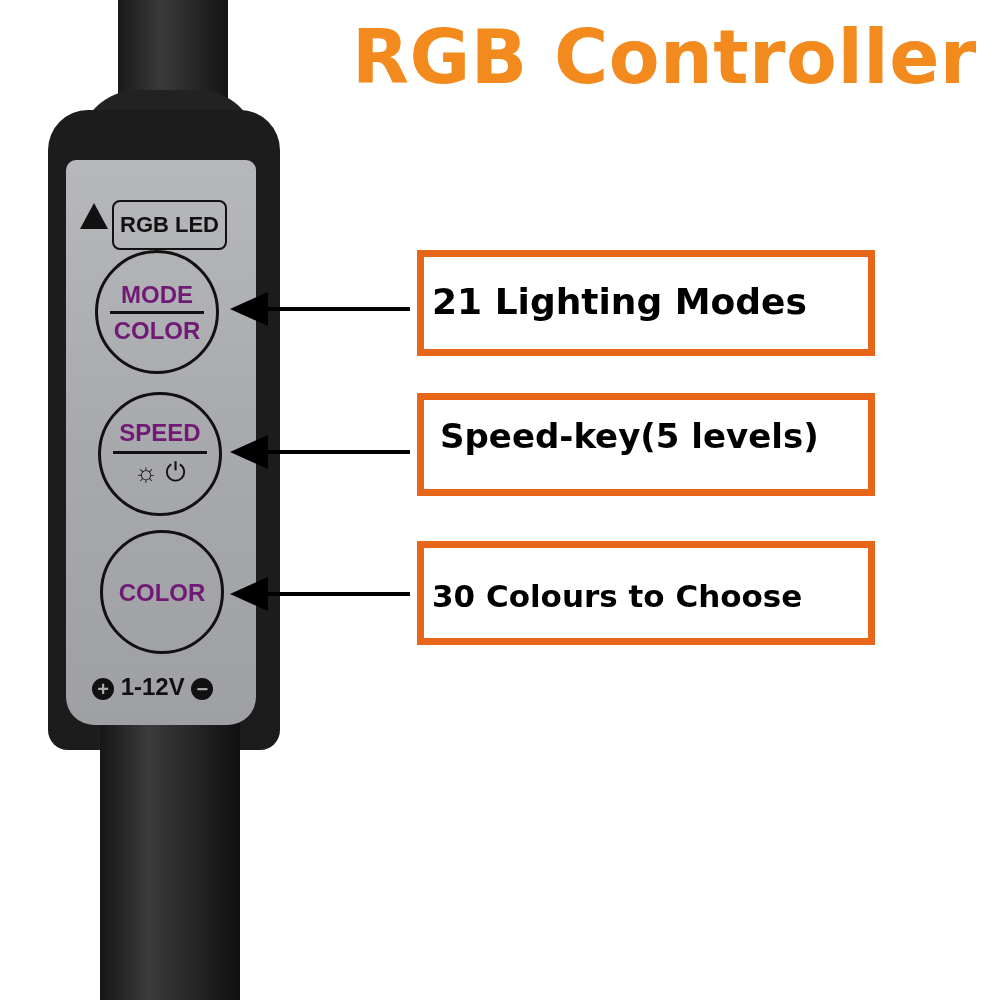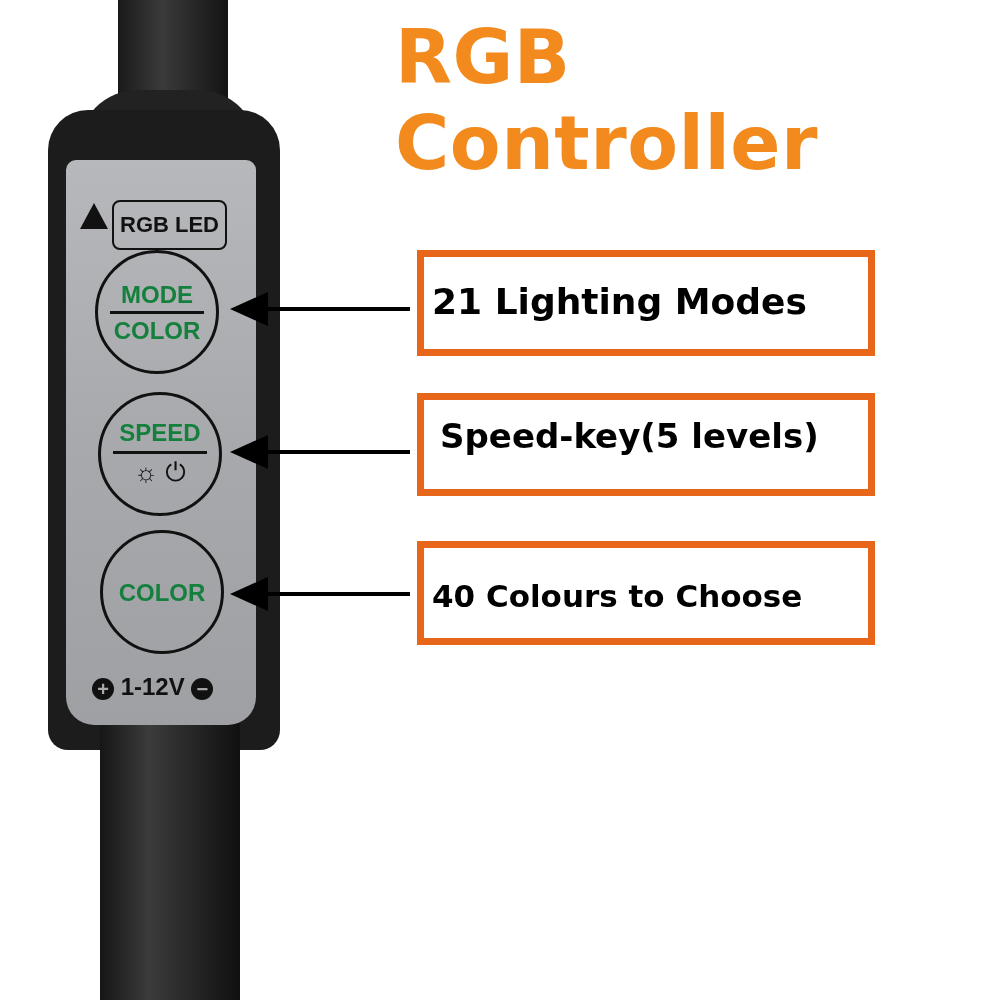--- a/index.html
+++ b/index.html
@@ -1,30 +1,30 @@
 <!DOCTYPE html>
 <html><head>
 <meta charset="utf-8">
 <style>
   html,body{margin:0;padding:0;background:#fff;}
   body{width:1000px;height:1000px;position:relative;overflow:hidden;font-family:"Liberation Sans",sans-serif;}
-  .title{position:absolute;left:352px;top:14px;font-size:74px;font-weight:bold;color:#f28a1e;letter-spacing:0.5px;font-family:"DejaVu Sans",sans-serif;margin-left:43px;}
+  .title{position:absolute;left:352px;top:14px;font-size:74px;font-weight:bold;color:#f28a1e;letter-spacing:0.5px;font-family:"DejaVu Sans",sans-serif;}
   
   .cable-top{position:absolute;left:118px;top:0;width:110px;height:140px;background:linear-gradient(90deg,#1a1a1a,#3a3a3a 40%,#141414);}
   .cable-bottom{position:absolute;left:100px;top:720px;width:140px;height:290px;background:linear-gradient(90deg,#161616,#3b3b3b 35%,#101010);}
   .housing{position:absolute;left:48px;top:110px;width:232px;height:640px;background:#1c1c1c;border-radius:40px 40px 20px 20px;}
   .housing-top{position:absolute;left:78px;top:90px;width:180px;height:60px;background:#222;border-radius:60px 60px 0 0;}
   .panel{position:absolute;left:66px;top:160px;width:190px;height:565px;background:linear-gradient(180deg,#b7b8bb,#a8a9ad 50%,#9fa0a4);border-radius:10px 10px 28px 28px;}
   .rgb-led{position:absolute;left:112px;top:200px;height:30px;padding:8px 6px;border:2.5px solid #111;border-radius:8px;font-size:22px;font-weight:bold;color:#111;line-height:30px;}
   .warn{position:absolute;left:80px;top:203px;width:0;height:0;border-left:14px solid transparent;border-right:14px solid transparent;border-bottom:26px solid #111;}
   .btn{position:absolute;border:3px solid #111;border-radius:50%;box-sizing:border-box;}
   .btn-mode{left:95px;top:250px;width:124px;height:124px;}
   .btn-speed{left:98px;top:392px;width:124px;height:124px;}
   .btn-color{left:100px;top:530px;width:124px;height:124px;}
-  .btn-text{position:absolute;left:0;width:100%;text-align:center;font-size:24px;font-weight:bold;color:#15803d;}
+  .btn-text{position:absolute;left:0;width:100%;text-align:center;font-size:24px;font-weight:bold;color:#701a75;}
   .divider{position:absolute;left:12px;right:12px;height:3px;background:#111;}
   .icons{position:absolute;left:0;width:100%;text-align:center;font-size:26px;color:#111;}
   .volt{position:absolute;left:92px;top:673px;font-size:24px;font-weight:bold;color:#111;}
   .circ{display:inline-block;width:22px;height:22px;border-radius:50%;background:#111;color:#aaa;font-size:20px;line-height:22px;text-align:center;vertical-align:middle;}
   
   .arrow{position:absolute;height:4px;background:#000;}
   .arrow::before{content:"";position:absolute;left:-36px;top:-15px;border-right:38px solid #000;border-top:17px solid transparent;border-bottom:17px solid transparent;}
   .box{position:absolute;left:417px;width:458px;border:7px solid #e8661a;box-sizing:border-box;background:#fff;font-family:"DejaVu Sans",sans-serif;font-weight:bold;color:#000;padding-left:28px;}
   .box1{top:250px;height:106px;}
   .box2{top:393px;height:103px;}
@@ -75,14 +75,14 @@
 <div class="arrow" style="left:266px;top:450px;width:144px;"></div>
 <div class="arrow" style="left:266px;top:592px;width:144px;"></div>
 
 <div class="box box1">
   <div class="big">21 Lighting Modes</div>
 </div>
 <div class="box box2">
   <div class="small" style="top:16px">Speed-key(5 levels)</div>
 </div>
 <div class="box box3">
-  <div class="big" style="font-size:31px;top:30px">40 Colours to Choose</div>
+  <div class="big" style="font-size:31px;top:30px">30 Colours to Choose</div>
 </div>
 
 </body></html>

